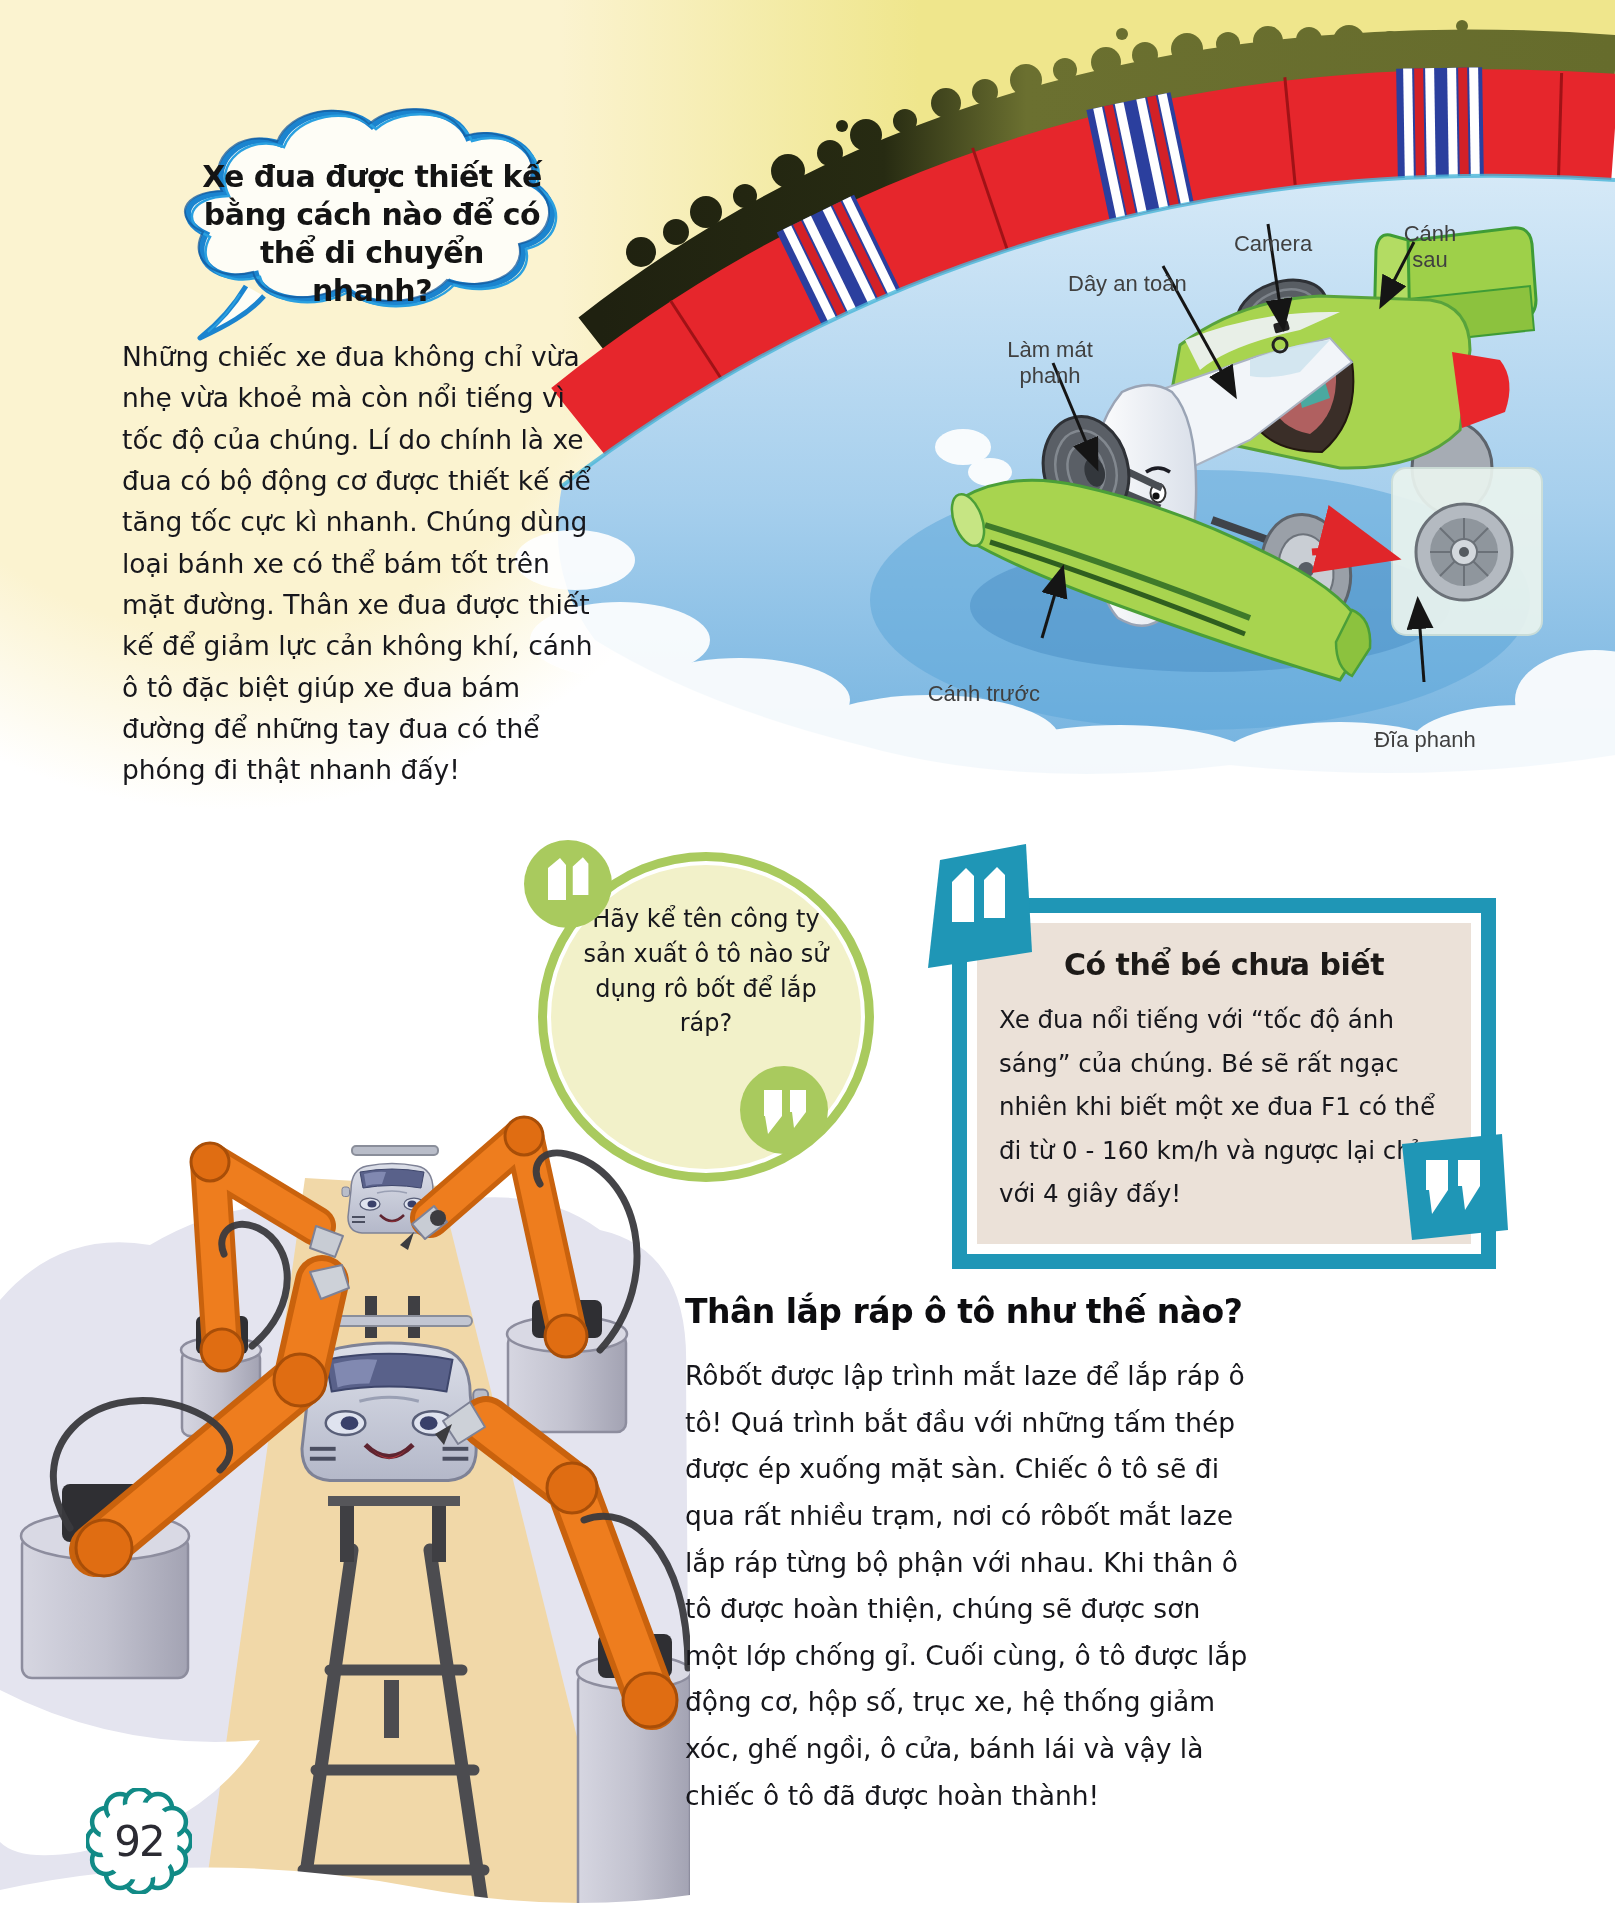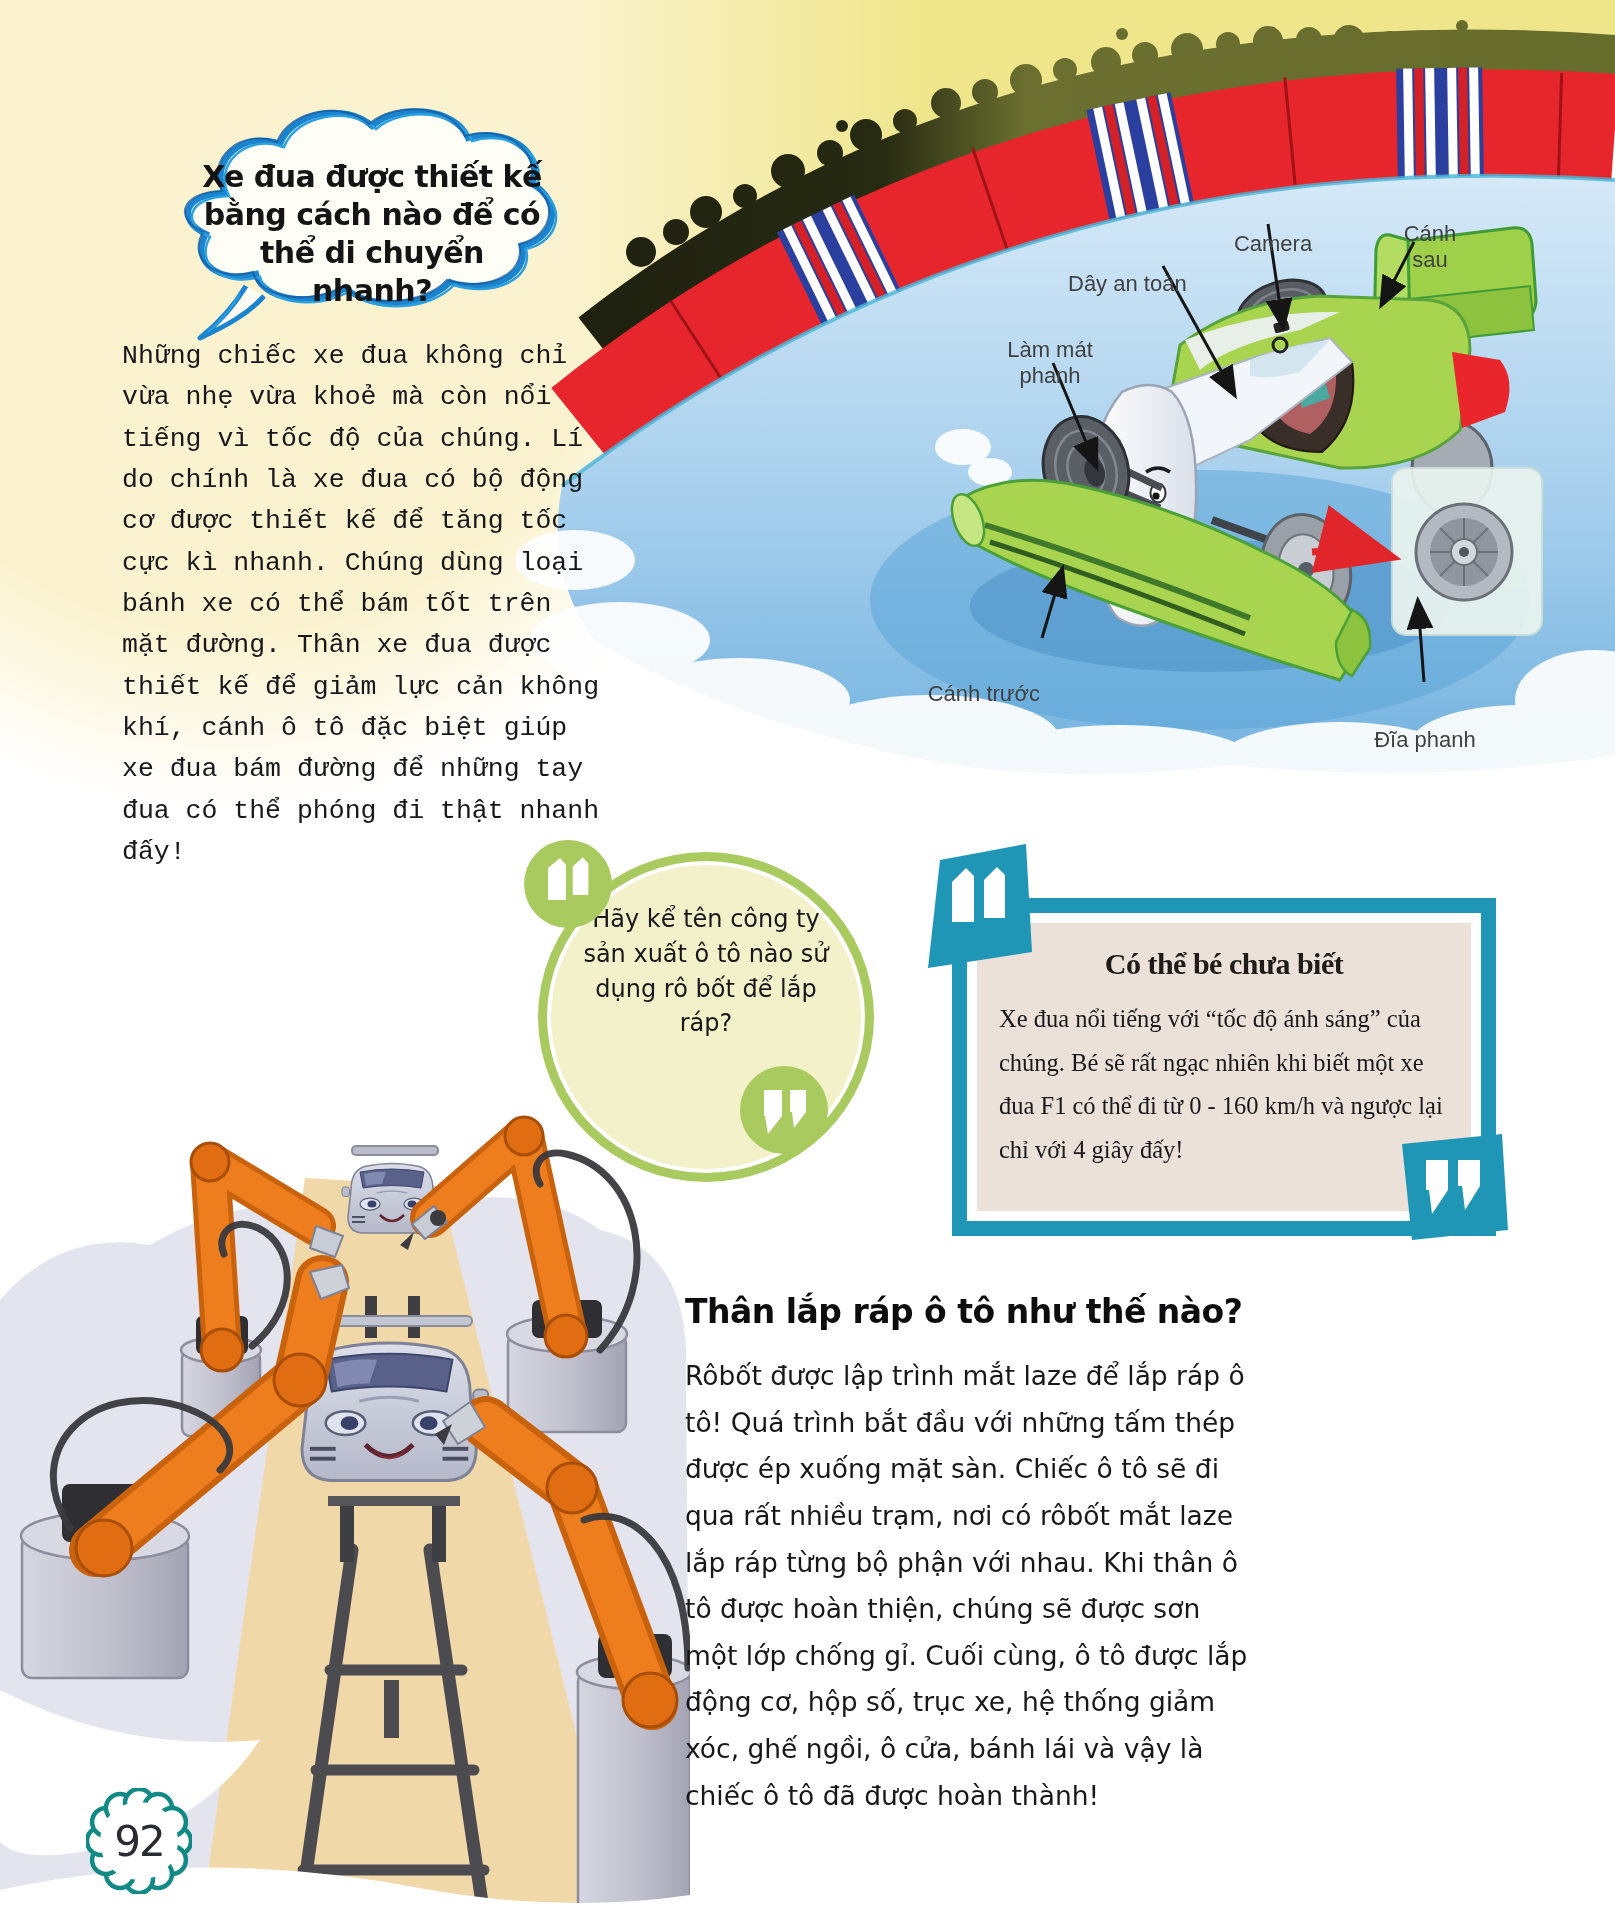--- a/index.html
+++ b/index.html
@@ -22,21 +22,21 @@
   
   .bubble{position:absolute;left:150px;top:88px;width:440px;height:270px;z-index:4;}
   .bubble-text{
     position:absolute;left:52px;top:70px;width:340px;
     text-align:center;font-weight:800;font-size:30px;line-height:1.27;
     color:#141414;white-space:pre-line;letter-spacing:-0.5px;
   }
 
   .intro-text{
     position:absolute;left:122px;top:336px;width:488px;z-index:4;
-    font-size:26.5px;line-height:1.56;color:#17171c;font-family:Liberation Mono, monospace;
+    font-size:26.5px;line-height:1.56;color:#17171c;
   }
 
   .car-label{
     position:absolute;z-index:4;font-family:"Liberation Sans",sans-serif;
     font-size:22px;color:#404040;text-align:center;white-space:pre-line;line-height:1.2;margin-top:41px;
   }
 
   
   .explore{position:absolute;left:538px;top:852px;width:336px;height:330px;z-index:6;}
   .explore .ring{position:absolute;inset:0;border:9px solid #a9ca5e;border-radius:50%;}
@@ -46,21 +46,21 @@
   .explore-question{width:250px;margin:10px auto 0;font-size:24px;line-height:1.45;color:#17171c;}
   .quote-circle{position:absolute;width:92px;height:92px;}
   .quote-circle.tl{left:-16px;top:-14px;}
   .quote-circle.br{left:200px;top:212px;}
 
   
   .fact-box{
     position:absolute;left:952px;top:898px;width:544px;z-index:6;box-sizing:border-box;
     border:15px solid #1f96b6;background:#ffffff;padding:10px;
   }
-  .fact-inner{background:#ebe1d8;padding:24px 22px 40px;font-family:Liberation Serif, serif;}
+  .fact-inner{background:#ebe1d8;padding:24px 22px 28px;}
   .fact-title{text-align:center;font-weight:800;font-size:30px;color:#1d1a18;margin:0 0 16px;letter-spacing:-0.5px;}
   .fact-text{font-size:24.5px;line-height:1.78;color:#17171c;margin:0;}
   .quote-badge{position:absolute;z-index:7;}
   .quote-badge.tl{left:928px;top:844px;width:104px;height:124px;}
   .quote-badge.br{left:1402px;top:1134px;width:106px;height:106px;}
 
   
   .robot-section{position:absolute;left:685px;top:1292px;width:566px;z-index:4;}
   .robot-title{font-weight:800;font-size:33px;color:#0d0d10;margin:0 0 22px;letter-spacing:-0.5px;}
   .robot-text{font-size:26.5px;line-height:1.76;color:#17171c;margin:0;}

